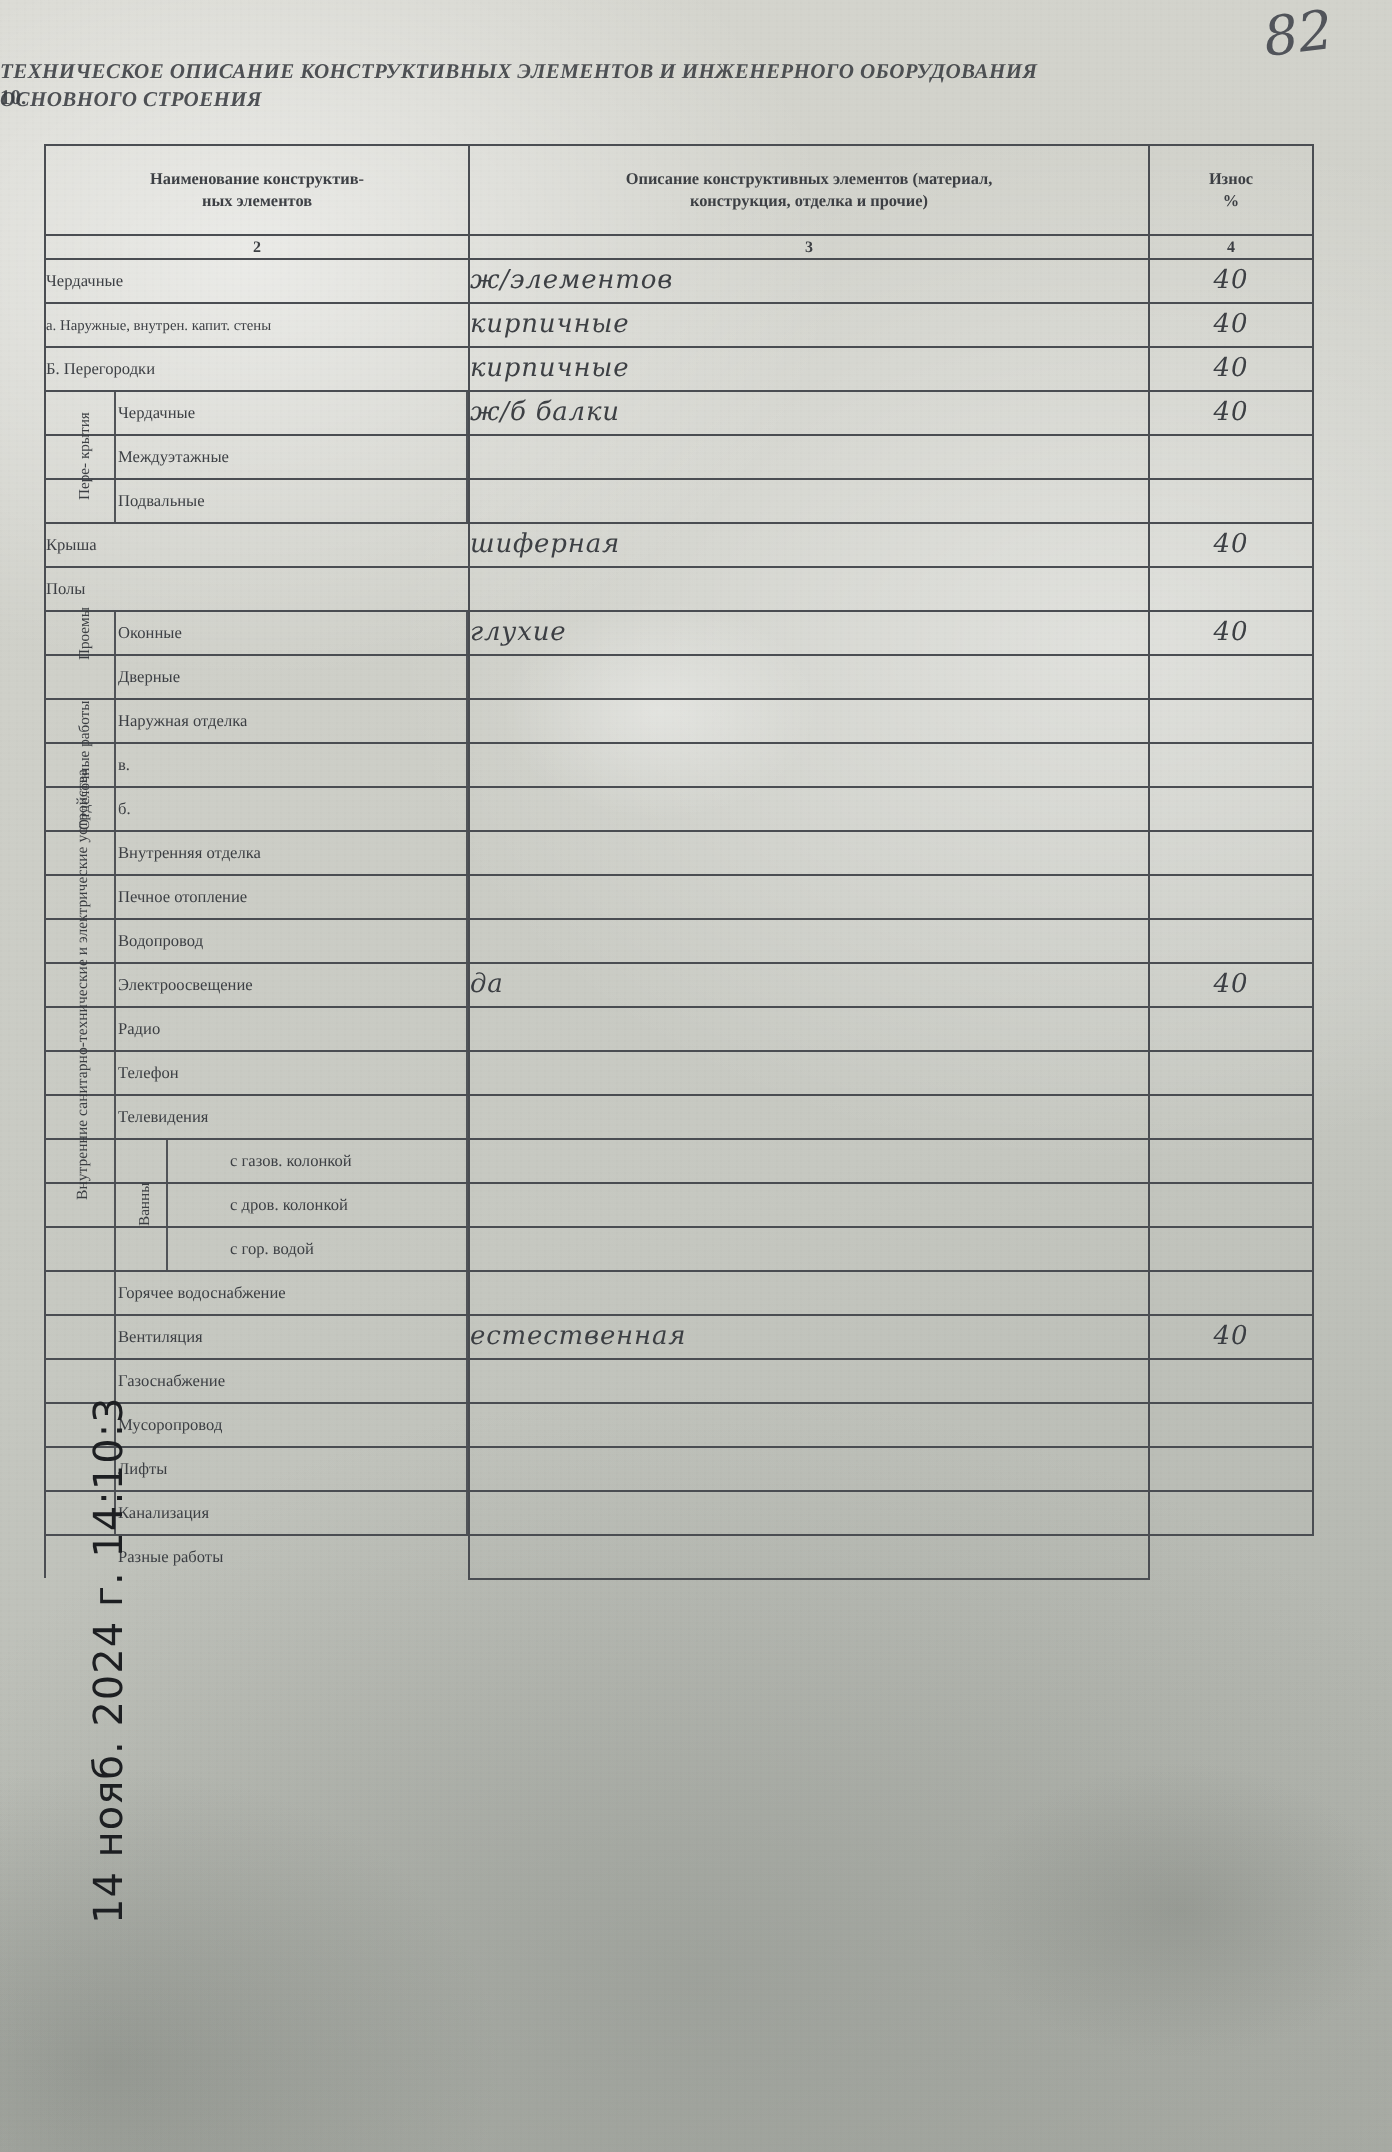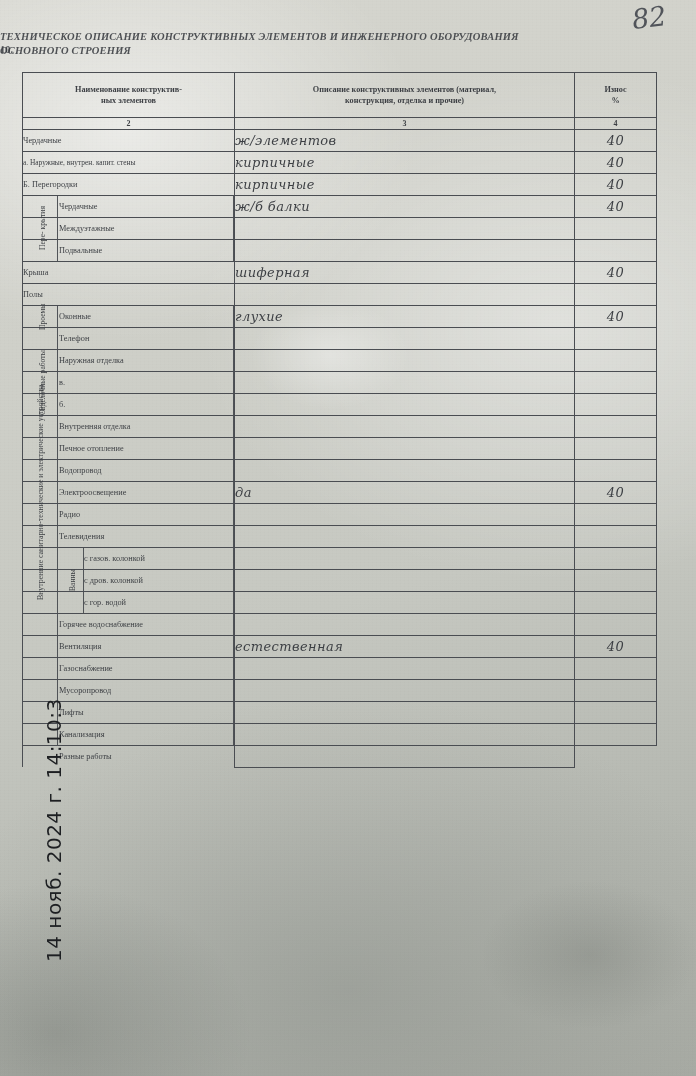--- a/index.html
+++ b/index.html
@@ -109,21 +109,21 @@
   .c-pct   { width: 82px; }
 
   td.lbl {
     font-size: 8.3px;
     height: 21px;
     padding-left: 6px;
     white-space: nowrap;
     position: relative;
   }
   td.lbl.ind1 { padding-left: 36px; }
-  td.lbl.ind3 { padding-left: 61px; }
+  td.lbl.ind3 { padding-left: 92px; }
 
   
   .vgroup {
     position: absolute;
     left: 3px;
     top: 0;
     width: 12px;
     height: 100%;
     font-size: 7.6px;
     line-height: 9px;
@@ -310,21 +310,21 @@
           <span class="vgroup" style="left:8px; width:22px;">Проемы</span>
           <span>Оконные</span>
         </td>
         <td class="hw">глухие</td>
         <td class="pct">40</td>
       </tr>
       <tr>
         <td class="lbl ind1">
           <span class="subrule"></span>
           <span class="endrule"></span>
-          <span>Телефон</span>
+          <span>Дверные</span>
         </td>
         <td class="hw"></td>
         <td class="pct"></td>
       </tr>
 
       <tr>
         <td class="lbl ind1">
           <span class="subrule"></span>
           <span class="endrule"></span>
           <span>Наружная отделка</span>
@@ -387,20 +387,29 @@
           <span>Электроосвещение</span>
         </td>
         <td class="hw">да</td>
         <td class="pct">40</td>
       </tr>
       <tr>
         <td class="lbl ind1">
           <span class="subrule"></span>
           <span class="endrule"></span>
           <span>Радио</span>
+        </td>
+        <td class="hw"></td>
+        <td class="pct"></td>
+      </tr>
+      <tr>
+        <td class="lbl ind1">
+          <span class="subrule"></span>
+          <span class="endrule"></span>
+          <span>Телефон</span>
         </td>
         <td class="hw"></td>
         <td class="pct"></td>
       </tr>
       <tr>
         <td class="lbl ind1">
           <span class="subrule"></span>
           <span class="endrule"></span>
           <span>Телевидения</span>
         </td>

